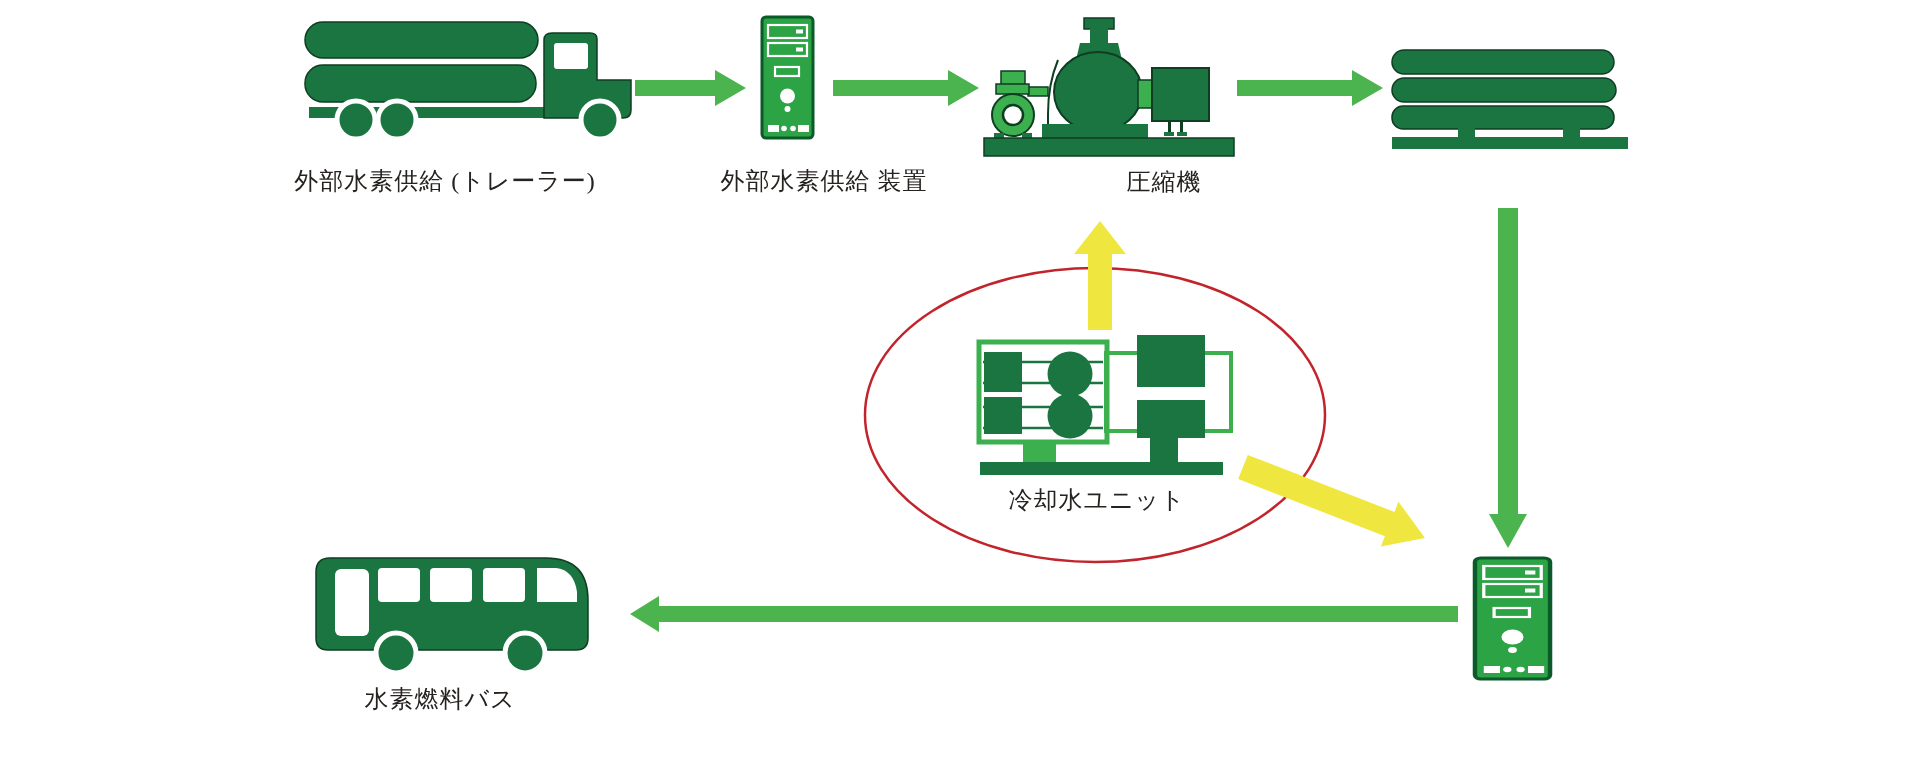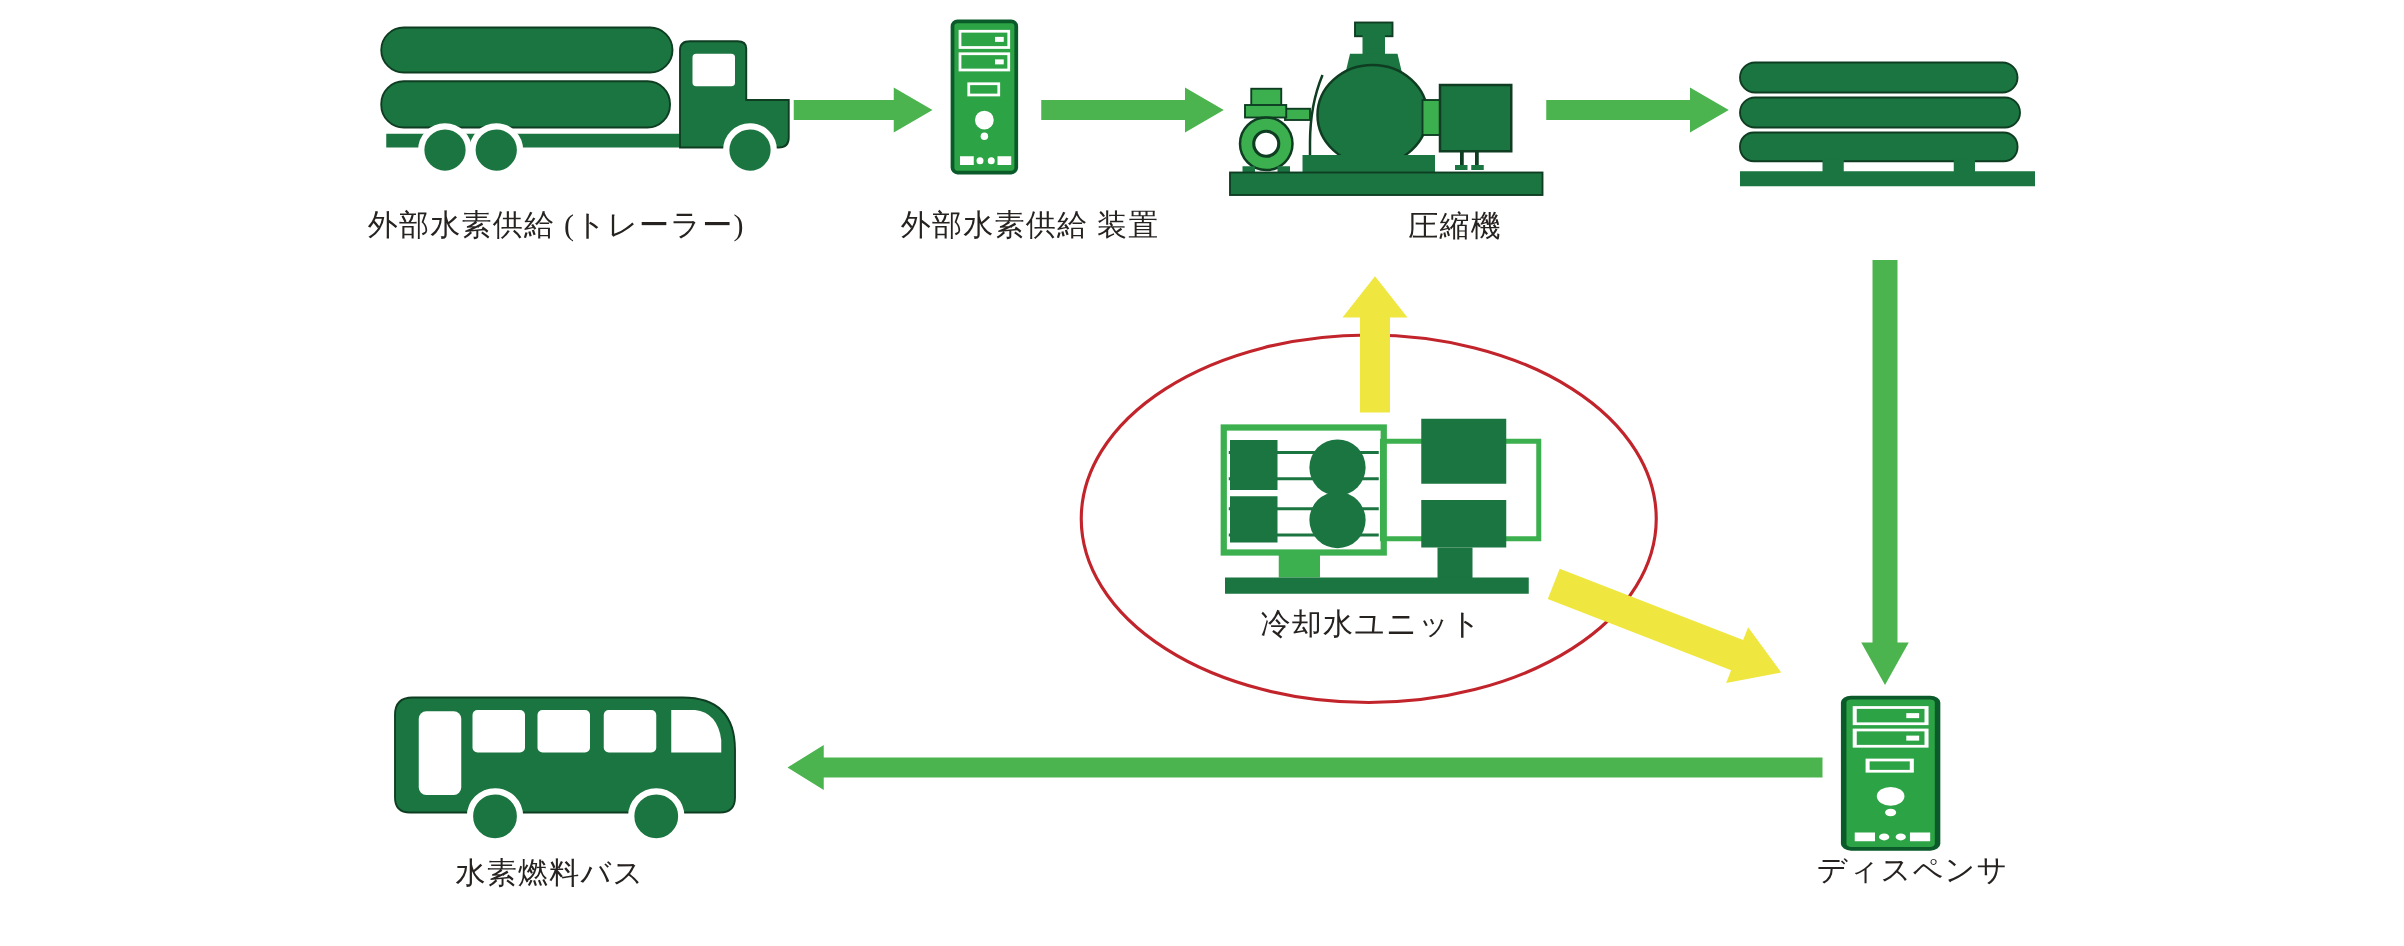--- a/index.html
+++ b/index.html
@@ -151,16 +151,15 @@
     <rect class="wf" x="169" y="12" width="42" height="34" rx="4"></rect>
     <path class="wf" d="M223,12 H242 Q260,14 263,36 V46 H223 Z"></path>
     <circle class="fd wheel" cx="82" cy="97" r="20"></circle>
     <circle class="fd wheel" cx="211" cy="97" r="20"></circle>
   </svg>
 
   <div class="label" style="left:445px;top:168px;">外部水素供給 (トレーラー)</div>
   <div class="label" style="left:824px;top:168px;">外部水素供給 装置</div>
   <div class="label" style="left:1164px;top:169px;">圧縮機</div>
   <div class="label" style="left:1097px;top:487px;">冷却水ユニット</div>
-  <div class="label" style="left:1530px;top:684px;">ディスペンサ</div>
   <div class="label" style="left:440px;top:686px;">水素燃料バス</div>
 
 </div>
 
 </body></html>

